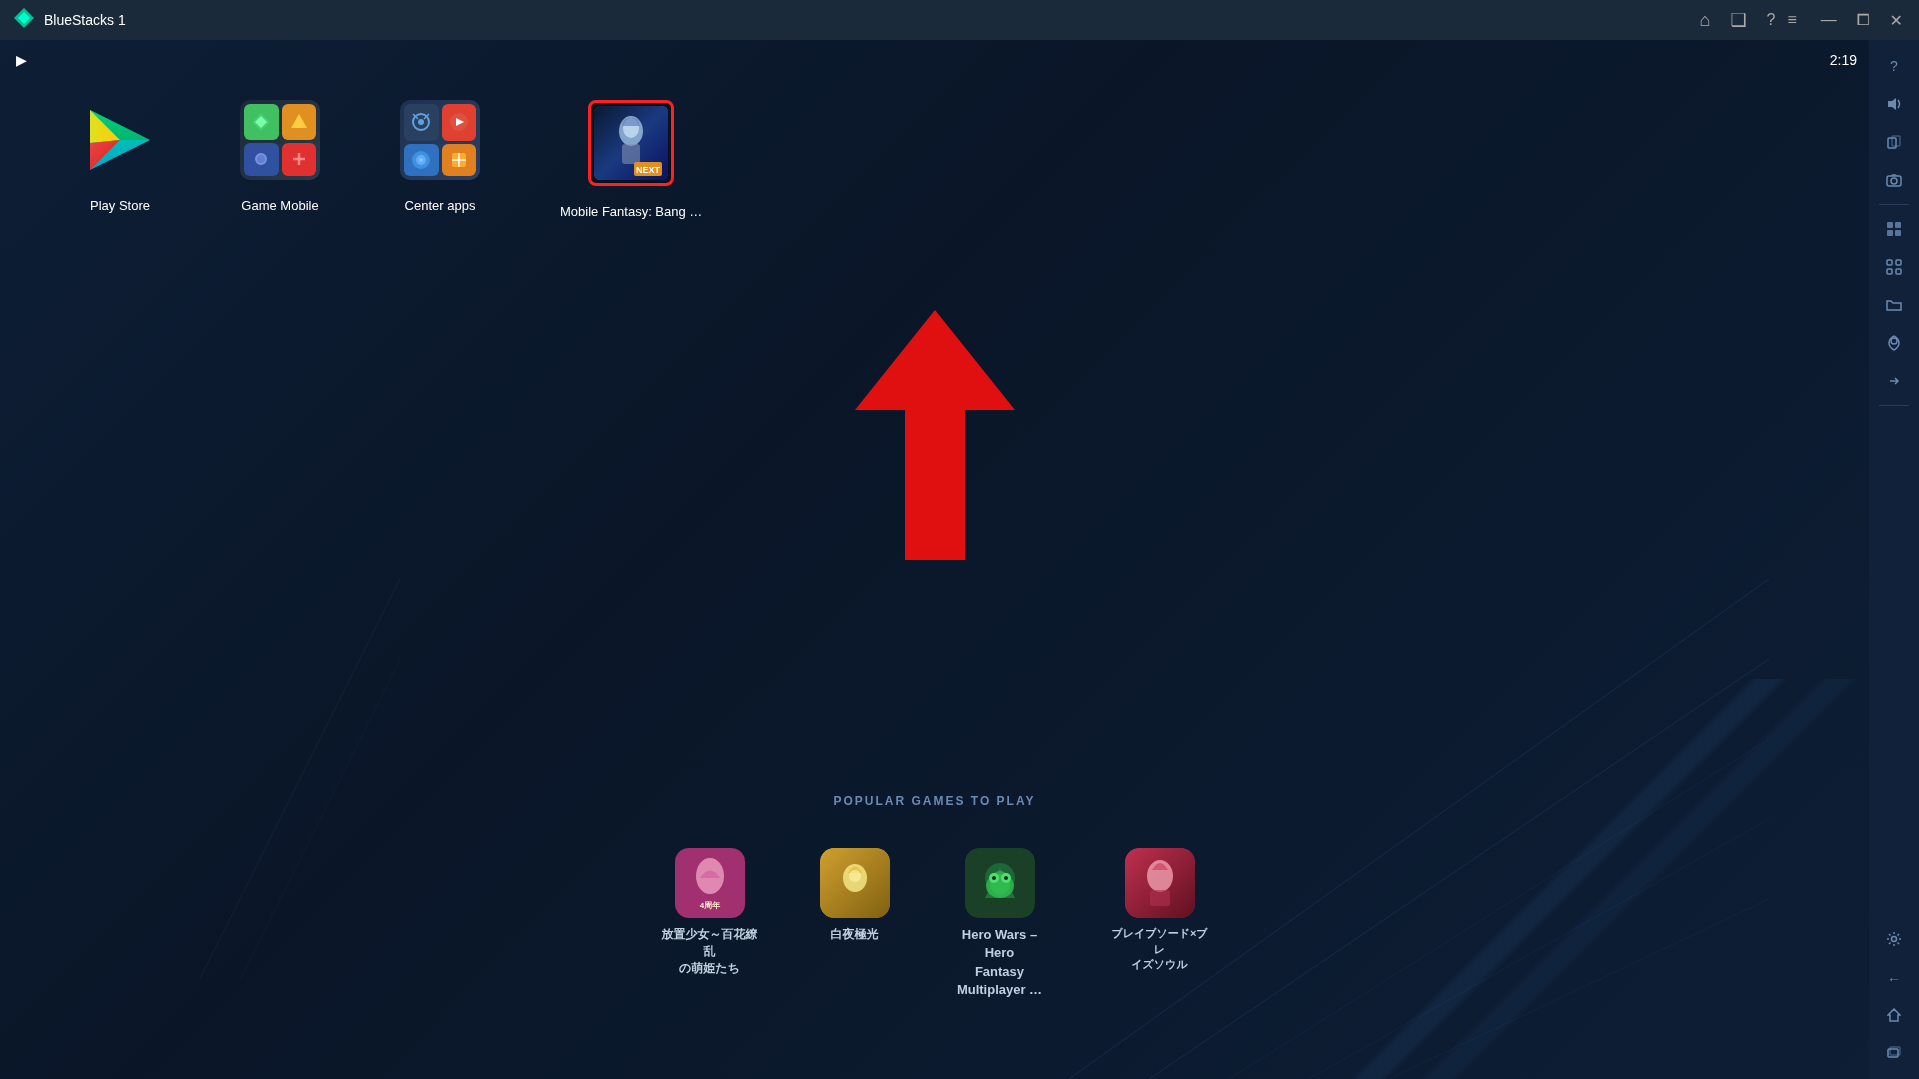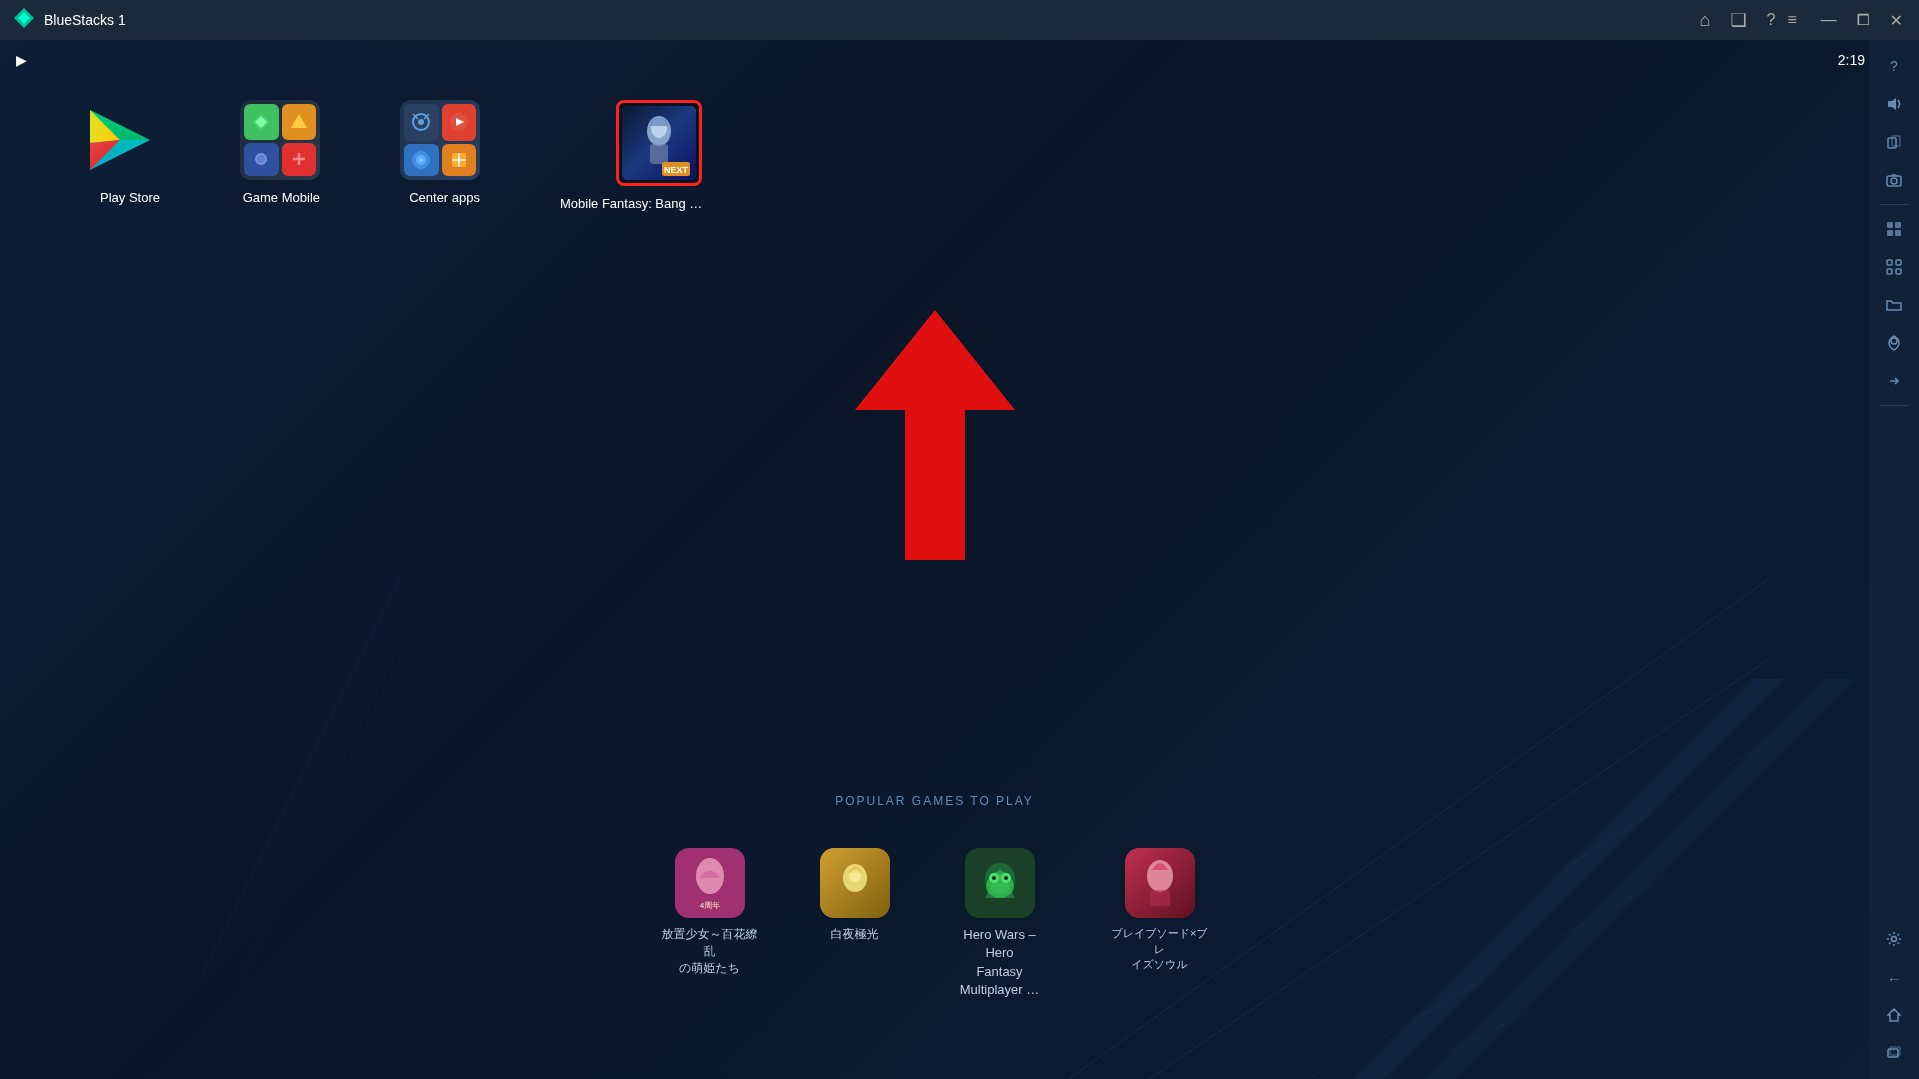--- a/index.html
+++ b/index.html
@@ -57,39 +57,39 @@
     #topbar {
       width: 100%;
       height: 40px;
       display: flex;
       align-items: center;
       padding: 0 16px;
       position: relative;
     }
     .time-display {
       position: absolute;
-      right: 4px;
+      right: 12px;
       color: #fff;
       font-size: 14px;
       font-weight: 500;
     }
 
     
     #icons-area {
       display: flex;
       gap: 80px;
       padding: 20px 80px;
       align-items: flex-start;
     }
 
     .app-icon {
       display: flex;
       flex-direction: column;
-      align-items: flex-end;
-      gap: 10px;
+      align-items: center;
+      gap: 18px;
       cursor: pointer;
     }
     .icon-label {
       color: #fff;
       font-size: 13px;
       text-align: center;
     }
 
     
     .gamecenter-bg {
@@ -164,20 +164,21 @@
       margin: 0 auto;
     }
 
     
     #popular-section {
       position: absolute;
       bottom: 80px;
       left: 0;
       right: 0;
       text-align: center;
+      font-weight: bold;
     }
     .popular-label {
       color: #6a8ab0;
       font-size: 12px;
       letter-spacing: 2px;
       margin-bottom: 20px;
       text-transform: uppercase;
     }
     .popular-games {
       display: flex;

